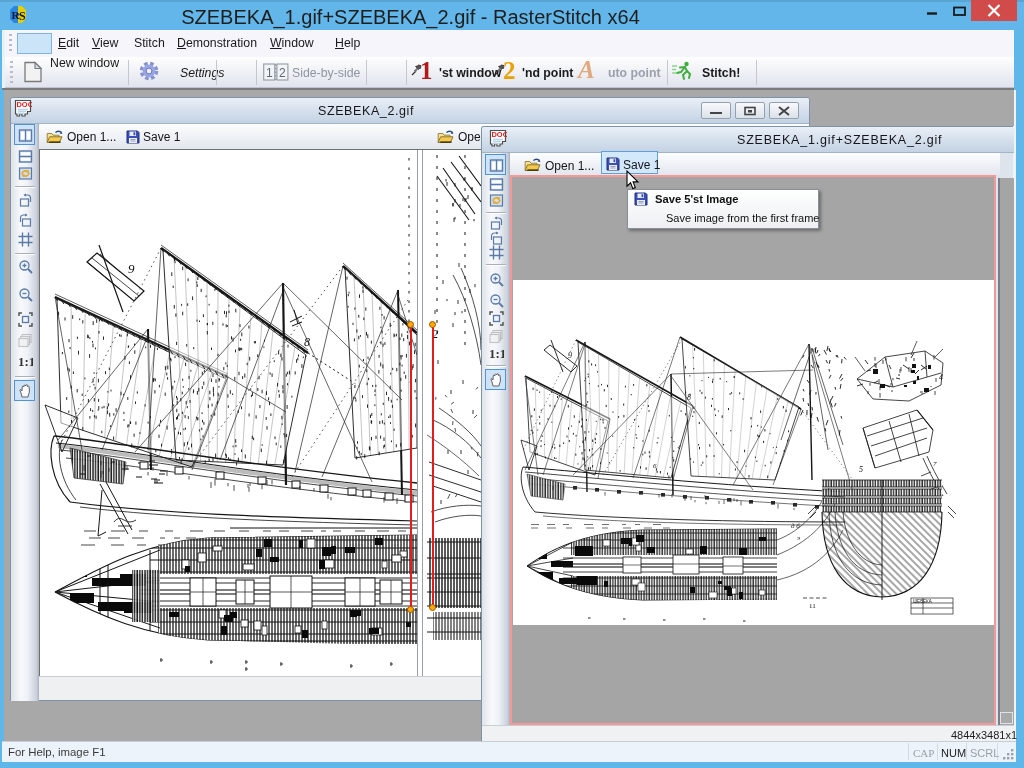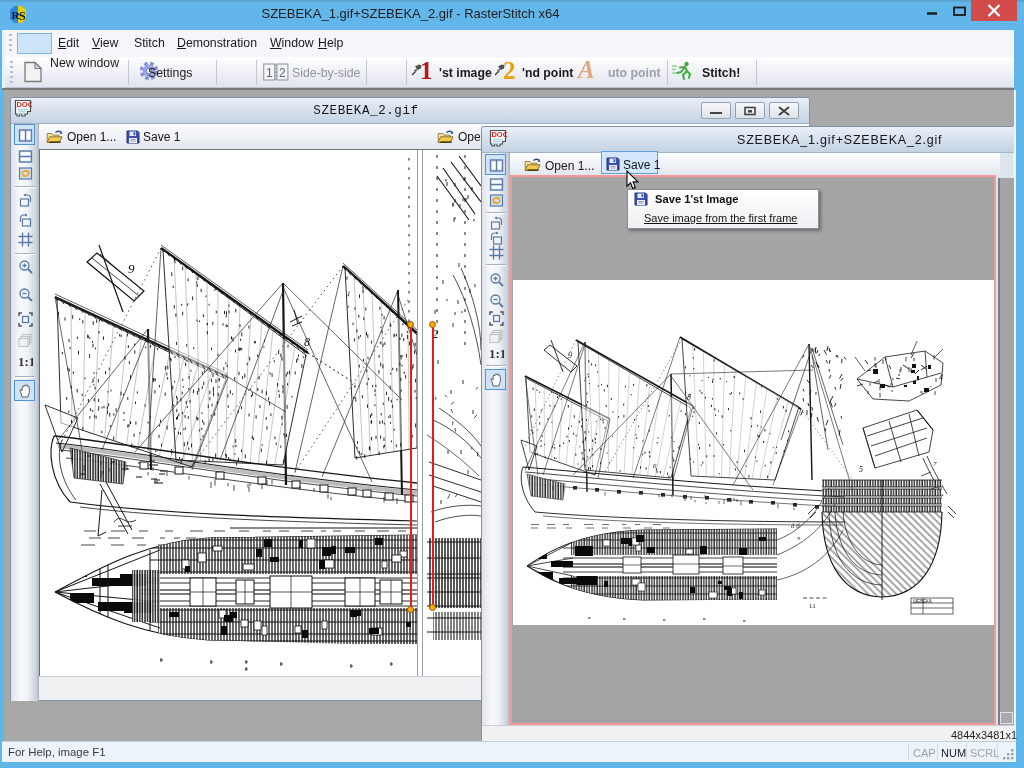--- a/index.html
+++ b/index.html
@@ -9,21 +9,21 @@
 
 <div class="abs" style="left:0;top:0;width:1024px;height:30px;background:#63b6e9;"></div>
 <div class="abs" style="left:0;top:0;width:1024px;height:2px;background:#58a5d4;"></div>
 <svg class="abs" style="left:9px;top:5px" width="18" height="19" viewBox="0 0 18 19">
  <polygon points="5,1 13,1 17,5 17,14 13,18 5,18 1,14 1,5" fill="#2a87dc"></polygon>
  <polygon points="9,1 13,1 17,5 17,14 13,18 9,18" fill="#e3cf10"></polygon>
  <polygon points="9,8 11,9.5 9,11.5 7,9.5" fill="#1565b8"></polygon>
  <text x="2.6" y="13.5" font-size="11" font-weight="bold" fill="#0a1430" font-family="Liberation Serif,serif">R</text>
  <text x="10" y="14.5" font-size="12" font-weight="bold" fill="#1a1a04" font-family="Liberation Serif,serif">S</text>
 </svg>
-<div class="abs txt" style="left:0;top:6px;width:821px;text-align:center;font-size:13px;color:#1e1e1e;">SZEBEKA_1.gif+SZEBEKA_2.gif - RasterStitch x64</div>
+<div class="abs txt" style="left:0;top:6px;width:821px;text-align:center;font-size:20px;color:#1e1e1e;">SZEBEKA_1.gif+SZEBEKA_2.gif - RasterStitch x64</div>
 <svg class="abs" style="left:926px;top:0" width="12" height="30">
     <path d="M1,13.5 H11" stroke="#1a1a1a" stroke-width="2.4"></path>
   </svg>
 <svg class="abs" style="left:952px;top:0" width="16" height="30">
     <rect x="2" y="7.5" width="11" height="7.5" fill="none" stroke="#1a1a1a" stroke-width="1.8"></rect>
   </svg>
 <div class="abs" style="left:971px;top:0;width:46px;height:21px;background:#d14b4b;"></div>
 <svg class="abs" style="left:971px;top:0" width="46" height="21">
     <path d="M17.5,5 L28.5,16 M28.5,5 L17.5,16" stroke="#fff" stroke-width="2.2"></path>
   </svg>
@@ -32,21 +32,21 @@
 <div class="abs" style="left:2px;top:30px;width:3px;height:27px;background:#e9f1f9;"></div>
 <div class="abs" style="left:9px;top:34px;width:3px;height:20px;background:repeating-linear-gradient(180deg,#b9bdc9 0,#b9bdc9 2px,transparent 2px,transparent 5px);"></div>
 <div class="abs" style="left:17px;top:32.5px;width:35px;height:21px;background:#cbe4f8;border:1px solid #7fb5e4;"></div>
 <div class="abs txt" style="left:0;top:36px;font-size:12.3px;color:#1a1a1a;">
  <span style="position:absolute;left:18px;margin-top:32px;"><u>F</u>ile</span>
  <span style="position:absolute;left:58px;"><u>E</u>dit</span>
  <span style="position:absolute;left:92px;"><u>V</u>iew</span>
  <span style="position:absolute;left:134px;">Stitch</span>
  <span style="position:absolute;left:177px;"><u>D</u>emonstration</span>
  <span style="position:absolute;left:270px;"><u>W</u>indow</span>
- <span style="position:absolute;left:318px;"><u>H</u>elp</span>
+ <span style="position:absolute;left:335px;"><u>H</u>elp</span>
 </div>
 
 <div class="abs" style="left:2px;top:57px;width:1012px;height:31px;background:linear-gradient(180deg,#fefefe, #f0f1f6 50%, #e1e4ee);border-bottom:1px solid #c0c4d0;"></div>
 <div class="abs" style="left:2px;top:57px;width:3px;height:31px;background:#e9f1f9;"></div>
 <div class="abs" style="left:10px;top:61px;width:3px;height:24px;background:repeating-linear-gradient(180deg,#b9bdc9 0,#b9bdc9 2px,transparent 2px,transparent 5px);"></div>
 <svg style="position:absolute;left:22px;top:61px" width="22" height="22" viewBox="0 0 22 22">
     <path d="M3,1.5 H13 L19,7.5 V20.5 H3 Z" fill="#f2f2f2" stroke="#7a7a7a" stroke-width="1.3"></path>
     <path d="M13,1.5 L13,7.5 L19,7.5 Z" fill="#cfe0f2" stroke="#7a7a7a" stroke-width="1.1"></path>
   </svg>
 <svg style="position:absolute;left:138px;top:60px" width="22" height="22" viewBox="0 0 22 22">
@@ -77,24 +77,24 @@
       <path d="M9,7.5 L14,7 L16,11 L12,15 L13,19"></path>
       <path d="M14,7 L10,12 L6,13"></path>
       <path d="M16,11 L19,14 L18,18"></path>
     </g>
     <g stroke="#8fd48f" stroke-width="1.4" fill="none">
       <path d="M1,6 h5 M1,9.5 h4 M1,13 h5"></path>
     </g>
   </svg>
 <div class="abs txt" style="left:0;top:0;font-size:12.3px;font-weight:bold;color:#1a1a1a;">
  <span style="position:absolute;left:50px;top:56px;font-weight:normal;">New window</span>
- <span style="position:absolute;left:148px;top:66px;font-weight:normal;">Settings</span>
+ <span style="position:absolute;left:180px;top:66px;font-weight:normal;font-style:italic;">Settings</span>
  <span style="position:absolute;left:292px;top:66px;font-weight:normal;color:#8f95a1;">Side-by-side</span>
  <span style="position:absolute;left:420px;top:57px;font-size:25px;color:#b41818;font-family:'Liberation Serif',serif;">1</span>
- <span style="position:absolute;left:439px;top:66px;">'st image</span>
+ <span style="position:absolute;left:439px;top:66px;">'st window</span>
  <span style="position:absolute;left:503px;top:57px;font-size:25px;color:#e8a200;font-family:'Liberation Serif',serif;">2</span>
  <span style="position:absolute;left:522px;top:66px;">'nd point</span>
  <span style="position:absolute;left:578px;top:56px;font-size:25px;font-style:italic;color:#e2a87e;font-family:'Liberation Serif',serif;">A</span>
  <span style="position:absolute;left:608px;top:66px;font-weight:bold;color:#9aa1ad;">uto point</span>
  <span style="position:absolute;left:702px;top:66px;">Stitch!</span>
 </div>
 <div class="abs" style="left:128px;top:60px;width:1px;height:25px;background:#c3c7d2;"></div>
 <div class="abs" style="left:216px;top:60px;width:1px;height:25px;background:#c3c7d2;"></div>
 <div class="abs" style="left:256px;top:60px;width:1px;height:25px;background:#c3c7d2;"></div>
 <div class="abs" style="left:366px;top:60px;width:1px;height:25px;background:#c3c7d2;"></div>
@@ -106,21 +106,21 @@
 <div class="abs" style="left:4px;top:90px;width:1010px;height:651px;background:#a8a8a8;"></div>
 <div class="abs" style="left:1014px;top:90px;width:2px;height:651px;background:#eef4f9;"></div>
 
 <div class="abs" style="left:10px;top:97px;width:800px;height:604px;border:1px solid #7e92a8;border-radius:3px 3px 0 0;background:#dde4ec;"></div>
 <div class="abs" style="left:11px;top:98px;width:798px;height:26px;background:linear-gradient(180deg,#e9eff7,#c3d2e3);border-bottom:1px solid #a3b4c8;border-radius:2px 2px 0 0;"></div>
 <svg style="position:absolute;left:14px;top:99px" width="18.0" height="19.0" viewBox="0 0 18 19">
     <path d="M1.5,1.5 H16.5 V12.5 L13.5,12.5 L13.5,15 L11,15 L11,17 L8,17 L8,15 L5.5,15 L5.5,17 L3,17 L3,15 L1.5,15 Z" fill="#ffffff" stroke="#4d4d4d" stroke-width="1.2"></path>
     <text x="2.4" y="8" font-family="Liberation Sans,sans-serif" font-weight="bold" font-size="7.5" fill="#e31b1b">DOC</text>
     <path d="M4,10.5 H14 M4,12.5 H12 M4,14.5 H10" stroke="#b8d4e8" stroke-width="1.4"></path>
   </svg>
-<div class="abs txt" style="left:36px;top:104px;width:660px;text-align:center;font-size:12.5px;letter-spacing:0.6px;color:#15151a;font-family:Liberation Mono, monospace;">SZEBEKA_2.gif</div>
+<div class="abs txt" style="left:36px;top:104px;width:660px;text-align:center;font-size:12.5px;letter-spacing:0.6px;color:#15151a;">SZEBEKA_2.gif</div>
 <div style="position:absolute;left:701px;top:102px;width:30px;height:17px;background:linear-gradient(180deg,#f7f9fb,#dce2ea);border:1px solid #95a0ad;border-radius:2px;"></div>
 <svg style="position:absolute;left:701px;top:102px" width="30" height="17" viewBox="0 0 30 17">
     <path d="M9,11 H21" stroke="#444" stroke-width="2"></path>
   </svg>
 <div style="position:absolute;left:735px;top:102px;width:30px;height:17px;background:linear-gradient(180deg,#f7f9fb,#dce2ea);border:1px solid #95a0ad;border-radius:2px;"></div>
 <svg style="position:absolute;left:735px;top:102px" width="30" height="17" viewBox="0 0 30 17">
     <rect x="10" y="5.5" width="10" height="7" fill="none" stroke="#444" stroke-width="1.6"></rect>
     <rect x="13" y="8" width="4" height="2.5" fill="#444"></rect>
   </svg>
 <div style="position:absolute;left:769px;top:102px;width:30px;height:17px;background:linear-gradient(180deg,#f7f9fb,#dce2ea);border:1px solid #95a0ad;border-radius:2px;"></div>
@@ -1739,33 +1739,33 @@
 <div class="abs txt" style="left:482px;top:729px;width:535px;text-align:right;font-size:11px;color:#222;">4844x3481x1</div>
 
 <div class="abs" style="left:627px;top:189px;width:192px;height:40px;background:linear-gradient(180deg,#ffffff,#edeff2);border:1px solid #898f99;box-shadow:2px 2px 3px rgba(0,0,0,0.35);"></div>
 <svg style="position:absolute;left:634px;top:192px" width="14.0" height="14.0" viewBox="0 0 14 14">
     <path d="M1,1 H11.5 L13,2.5 V13 H1 Z" fill="#3a50b4" stroke="#20307a" stroke-width="1"></path>
     <rect x="3.5" y="1.5" width="6.5" height="4.5" fill="#e8ecf8"></rect>
     <rect x="7.5" y="2.2" width="1.8" height="3" fill="#3a50b4"></rect>
     <rect x="3" y="8" width="8" height="5" fill="#e8ecf8"></rect>
     <path d="M4.5,9.5 H9.5 M4.5,11 H9.5" stroke="#8890a8" stroke-width="0.8"></path>
   </svg>
-<div class="abs txt" style="left:655px;top:193px;font-size:11.2px;font-weight:bold;color:#111;">Save 1'st Image</div>
-<div class="abs txt" style="left:644px;top:212px;font-size:11px;color:#111;text-decoration:underline;">Save image from the first frame</div>
+<div class="abs txt" style="left:655px;top:193px;font-size:11.2px;font-weight:bold;color:#111;">Save 5'st Image</div>
+<div class="abs txt" style="left:666px;top:212px;font-size:11px;color:#111;">Save image from the first frame</div>
 <svg class="abs" style="left:626px;top:170px" width="14" height="21" viewBox="0 0 14 21">
  <path d="M1,1 L1,16.2 L4.6,12.8 L6.8,18.6 L9.3,17.6 L7.1,11.9 L12,11.9 Z" fill="#fff" stroke="#000" stroke-width="1.1"></path>
 </svg>
 
 <div class="abs" style="left:2px;top:741px;width:1014px;height:21px;background:#edf3fa;border-top:1px solid #c8ccd4;"></div>
 <div class="abs txt" style="left:8px;top:746px;font-size:11.4px;color:#3a3a3a;">For Help, image F1</div>
 <div class="abs" style="left:908px;top:743px;width:1px;height:17px;background:#d5dae0;"></div>
 <div class="abs" style="left:937px;top:743px;width:1px;height:17px;background:#d5dae0;"></div>
 <div class="abs" style="left:966px;top:743px;width:1px;height:17px;background:#d5dae0;"></div>
 <div class="abs" style="left:997px;top:743px;width:1px;height:17px;background:#d5dae0;"></div>
-<div class="abs txt" style="left:913px;top:747px;font-size:11px;color:#9aa0a6;">CAP</div>
+<div class="abs txt" style="left:913px;top:747px;font-size:11px;color:#9aa0a6;font-family:Liberation Serif, serif;">CAP</div>
 <div class="abs txt" style="left:941px;top:747px;font-size:11px;color:#222;">NUM</div>
 <div class="abs txt" style="left:970px;top:747px;font-size:11px;color:#9aa0a6;">SCRL</div>
 <svg class="abs" style="left:1002px;top:749px" width="13" height="11">
  <g fill="#9aa2aa">
       <rect x="9" y="0" width="2.4" height="2.4"></rect>
       <rect x="9" y="4" width="2.4" height="2.4"></rect>
       <rect x="9" y="8" width="2.4" height="2.4"></rect>
       <rect x="5" y="4" width="2.4" height="2.4"></rect>
       <rect x="5" y="8" width="2.4" height="2.4"></rect>
       <rect x="1" y="8" width="2.4" height="2.4"></rect>

